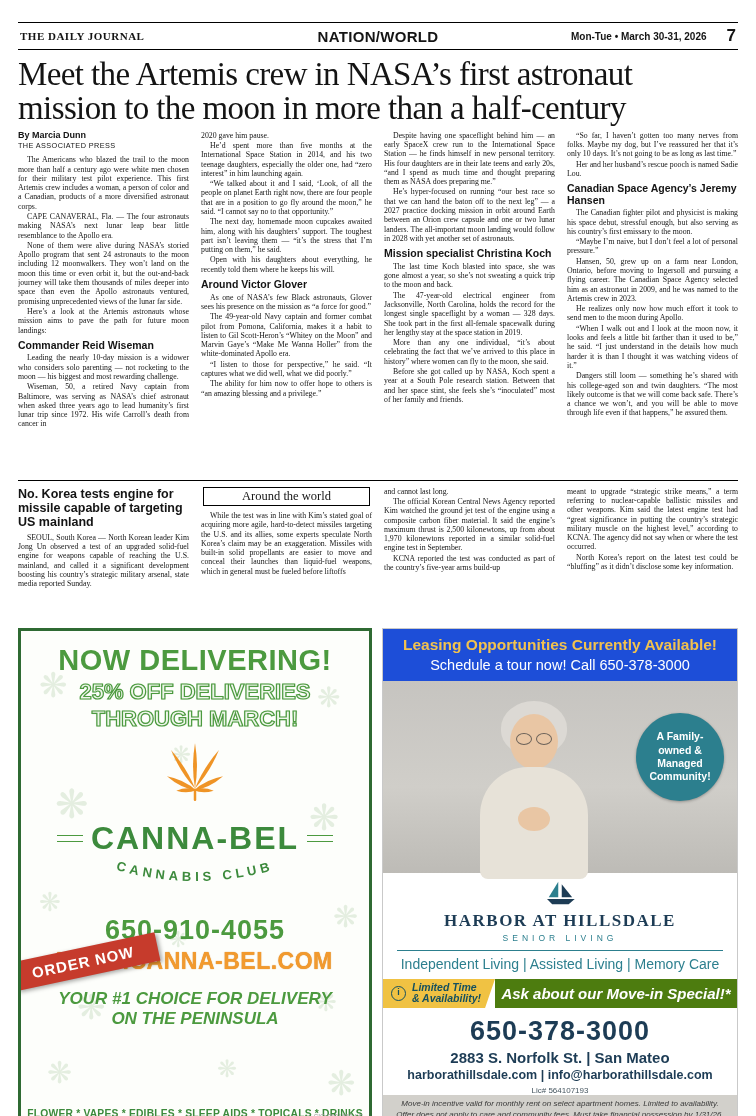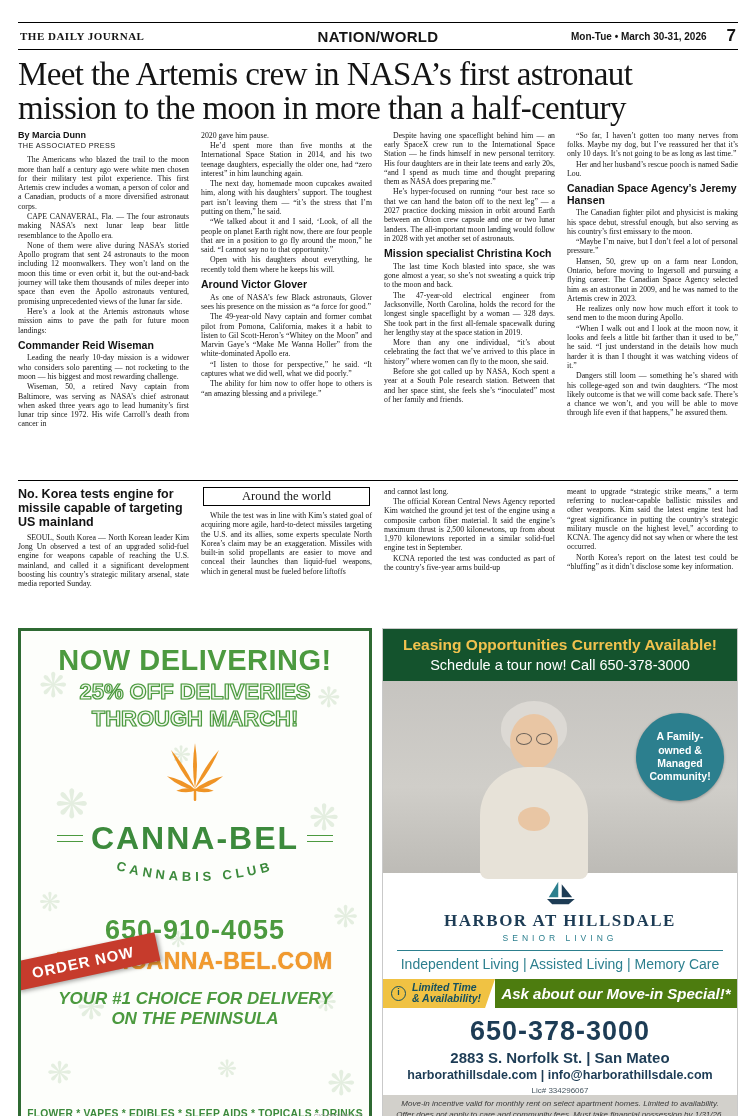--- a/index.html
+++ b/index.html
@@ -54,21 +54,21 @@
   .cb-phone{color:#4c9a3f;font-size:27px;font-weight:bold;letter-spacing:1px;margin-top:18px;}
   .cb-web{color:#f29a2e;font-size:23px;font-weight:bold;letter-spacing:.5px;margin-top:2px;
           text-shadow:0 0 1px #d07f1a;}
   .cb-tag{color:#4c9a3f;font-size:17px;font-weight:bold;font-style:italic;line-height:1.2;margin-top:14px;}
   .cb-products{color:#3c8a3c;font-size:10.3px;font-weight:bold;letter-spacing:.2px;margin-top:auto;margin-bottom:4px;}
   .cb-code{position:absolute;right:6px;bottom:3px;font-size:6.5px;color:#9a9a9a;z-index:3;}
   
   .ad-harbor{width:356px;height:498px;box-sizing:border-box;display:flex;flex-direction:column;
              background:#fff;border:1px solid #c9c9c9;font-family:"Liberation Sans",sans-serif;
              position:relative;overflow:hidden;}
-  .hb-banner{background:#14532d;text-align:center;padding:7px 6px 8px;}
+  .hb-banner{background:#1d4ed8;text-align:center;padding:7px 6px 8px;}
   .hb-banner-1{color:#f2c24e;font-size:15.5px;font-weight:bold;}
   .hb-banner-2{color:#fff;font-size:14.5px;margin-top:3px;}
   .hb-photo{height:196px;background:linear-gradient(180deg,#c6c4c0 0%,#d0cec9 55%,#bdbbb6 100%);position:relative;}
   .hb-hair{position:absolute;left:118px;top:20px;width:66px;height:54px;border-radius:50% 50% 45% 45%;background:#dcd9d4;}
   .hb-face{position:absolute;left:127px;top:33px;width:48px;height:55px;border-radius:50%;background:#e9c6a4;}
   .hb-glass{position:absolute;width:14px;height:10px;border:1.5px solid #6b6259;border-radius:50%;top:52px;}
   .hb-glass.l{left:133px;} .hb-glass.r{left:153px;}
   .hb-body{position:absolute;left:97px;top:86px;width:108px;height:112px;border-radius:48px 48px 8px 8px;background:#e7e2d8;}
   .hb-hands{position:absolute;left:135px;top:126px;width:32px;height:24px;border-radius:50%;background:#e9c6a4;}
   .hb-badge{position:absolute;right:13px;top:32px;width:88px;height:88px;border-radius:50%;background:#2c7f8e;
@@ -120,22 +120,22 @@
       <p>CAPE CANAVERAL, Fla. — The four astronauts making NASA’s next lunar leap bear little resemblance to the Apollo era.</p>
       <p>None of them were alive during NASA’s storied Apollo program that sent 24 astronauts to the moon including 12 moonwalkers. They won’t land on the moon this time or even orbit it, but the out-and-back journey will take them thousands of miles deeper into space than even the Apollo astronauts ventured, promising unprecedented views of the lunar far side.</p>
       <p>Here’s a look at the Artemis astronauts whose mission aims to pave the path for future moon landings:</p>
       <h3 class="subhead">Commander Reid Wiseman</h3>
       <p>Leading the nearly 10-day mission is a widower who considers solo parenting — not rocketing to the moon — his biggest and most rewarding challenge.</p>
       <p>Wiseman, 50, a retired Navy captain from Baltimore, was serving as NASA’s chief astronaut when asked three years ago to lead humanity’s first lunar trip since 1972. His wife Carroll’s death from cancer in</p>
     </div>
     <div class="col">
       <p class="cont">2020 gave him pause.</p>
       <p>He’d spent more than five months at the International Space Station in 2014, and his two teenage daughters, especially the older one, had “zero interest” in him launching again.</p>
+      <p>“We talked about it and I said, ‘Look, of all the people on planet Earth right now, there are four people that are in a position to go fly around the moon,” he said. “I cannot say no to that opportunity.”</p>
       <p>The next day, homemade moon cupcakes awaited him, along with his daughters’ support. The toughest part isn’t leaving them — “it’s the stress that I’m putting on them,” he said.</p>
-      <p>“We talked about it and I said, ‘Look, of all the people on planet Earth right now, there are four people that are in a position to go fly around the moon,” he said. “I cannot say no to that opportunity.”</p>
       <p>Open with his daughters about everything, he recently told them where he keeps his will.</p>
       <h3 class="subhead">Around Victor Glover</h3>
       <p>As one of NASA’s few Black astronauts, Glover sees his presence on the mission as “a force for good.”</p>
       <p>The 49-year-old Navy captain and former combat pilot from Pomona, California, makes it a habit to listen to Gil Scott-Heron’s “Whitey on the Moon” and Marvin Gaye’s “Make Me Wanna Holler” from the white-dominated Apollo era.</p>
       <p>“I listen to those for perspective,” he said. “It captures what we did well, what we did poorly.”</p>
       <p>The ability for him now to offer hope to others is “an amazing blessing and a privilege.”</p>
     </div>
     <div class="col">
       <p>Despite having one spaceflight behind him — an early SpaceX crew run to the International Space Station — he finds himself in new personal territory. His four daughters are in their late teens and early 20s, “and I spend as much time and thought preparing them as NASA does preparing me.”</p>
       <p>He’s hyper-focused on running “our best race so that we can hand the baton off to the next leg” — a 2027 practice docking mission in orbit around Earth between an Orion crew capsule and one or two lunar landers. The all-important moon landing would follow in 2028 with yet another set of astronauts.</p>
@@ -269,21 +269,21 @@
           <span>
             <span style="display:block">Limited Time</span>
             <span style="display:block">&amp; Availability!</span>
           </span>
         </div>
         <div class="hb-special-right">Ask about our Move-in Special!*</div>
       </div>
       <div class="hb-phone">650-378-3000</div>
       <div class="hb-address">2883 S. Norfolk St. | San Mateo</div>
       <div class="hb-web">harborathillsdale.com | info@harborathillsdale.com</div>
-      <div class="hb-lic">Lic# 334296067</div>
+      <div class="hb-lic">Lic# 564107193</div>
       <div class="hb-disclaimer">
         <div>Move-in incentive valid for monthly rent on select apartment homes. Limited to availability.</div>
         <div>Offer does not apply to care and community fees. Must take financial possession by 1/31/26.</div>
       </div>
     </div>
   </div>
 
 </div>
 
 </body></html>

